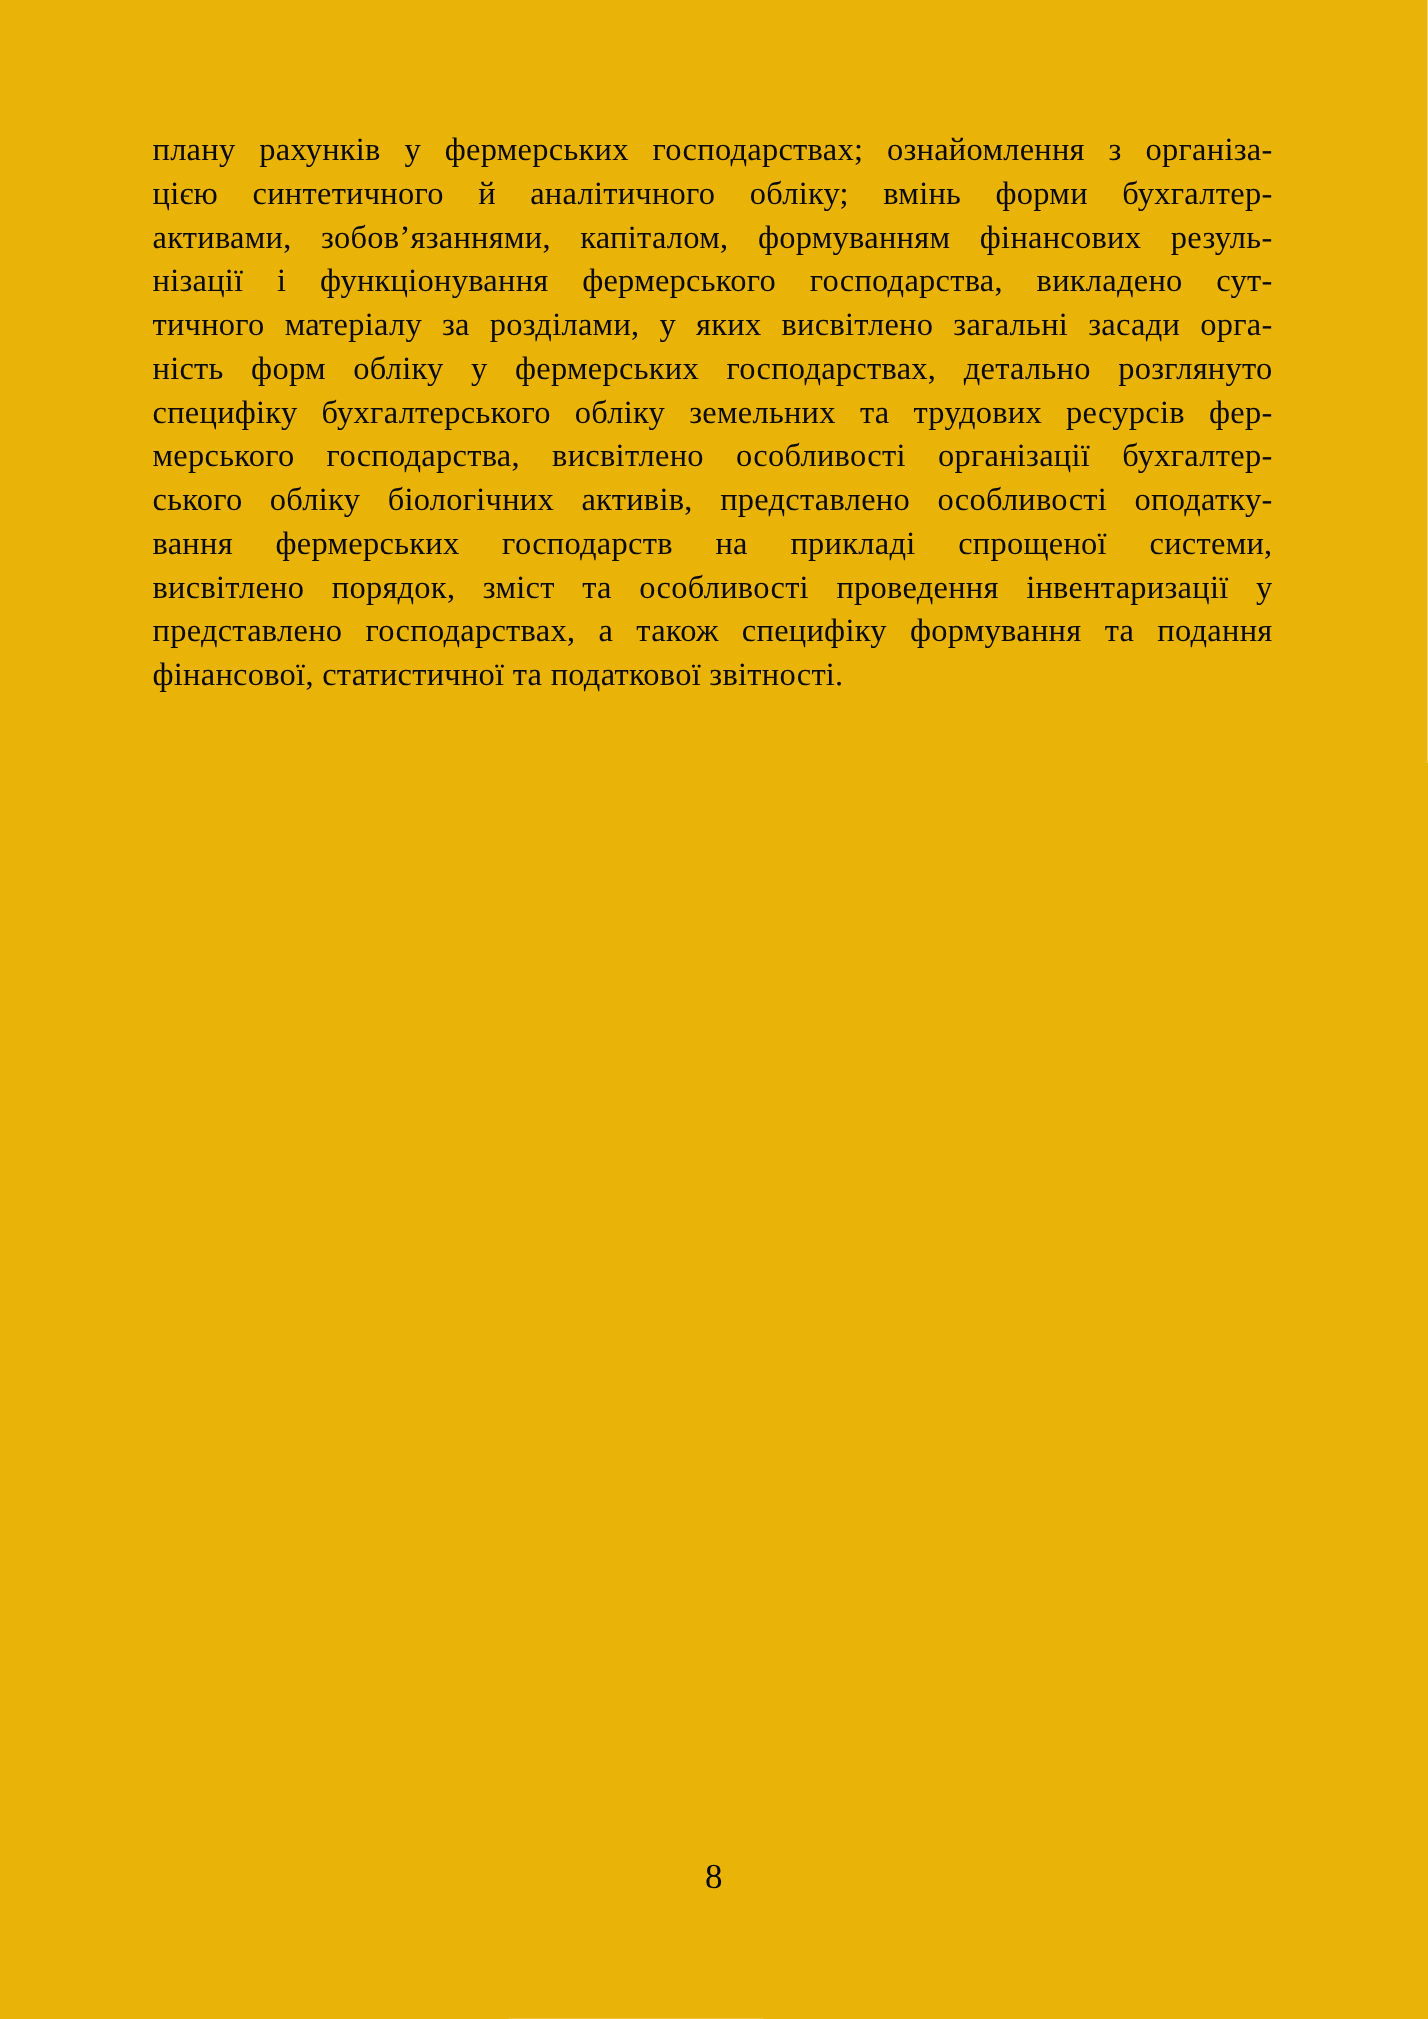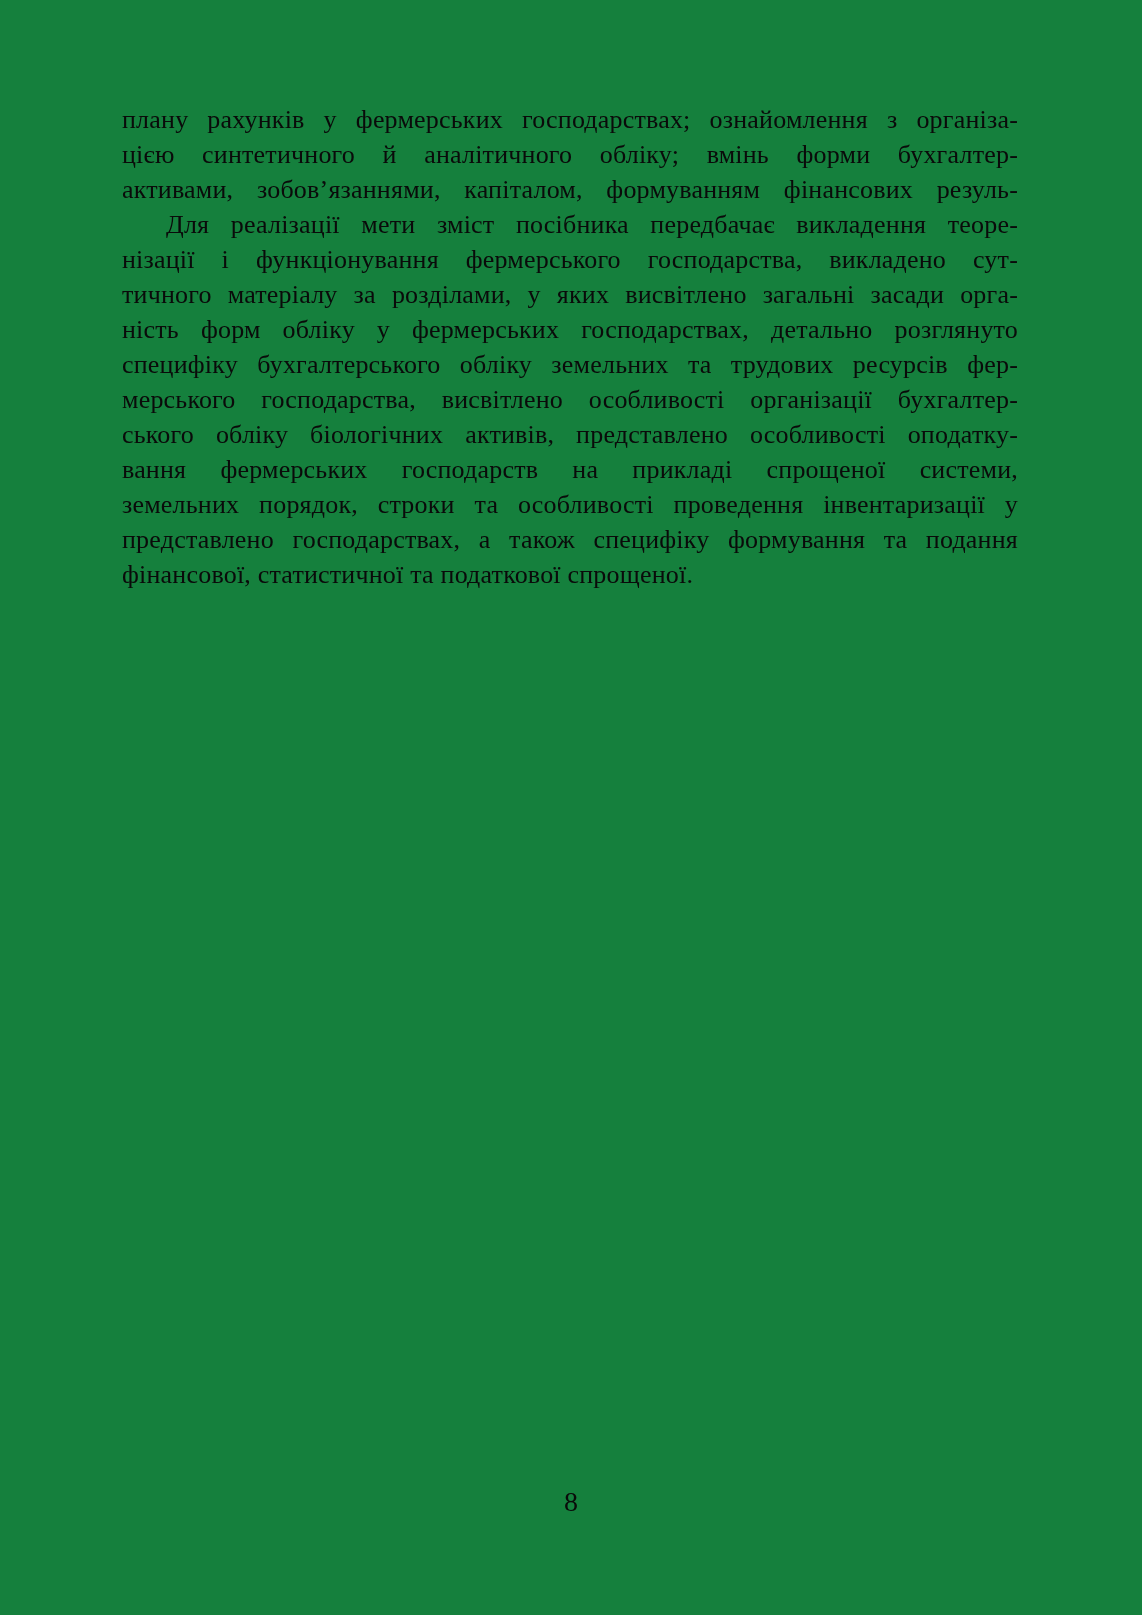--- a/index.html
+++ b/index.html
@@ -11,21 +11,21 @@
     width: 1142px;
     height: 1615px;
     position: relative;
     font-family: "Liberation Serif", "DejaVu Serif", serif;
     color: #0a0a0a;
     overflow: hidden;
   }
   .page {
     position: absolute;
     inset: 0;
-    background: #15803d;
+    background: #eab308;
   }
   .text-block {
     position: absolute;
     left: 122px;
     top: 102px;
     width: 896px;
     font-size: 26px;
     line-height: 35px;
     letter-spacing: 0.2px;
   }
@@ -53,26 +53,25 @@
   }
 </style>
 </head>
 <body>
 
 <div class="page">
   <div class="text-block" id="text-block">
       <div class="line">плану рахунків у фермерських господарствах; ознайомлення з організа-</div>
       <div class="line">цією синтетичного й аналітичного обліку; вмінь форми бухгалтер-</div>
       <div class="line">активами, зобов’язаннями, капіталом, формуванням фінансових резуль-</div>
-      <div class="line indent">Для реалізації мети зміст посібника передбачає викладення теоре-</div>
       <div class="line">нізації і функціонування фермерського господарства, викладено сут-</div>
       <div class="line">тичного матеріалу за розділами, у яких висвітлено загальні засади орга-</div>
       <div class="line">ність форм обліку у фермерських господарствах, детально розглянуто</div>
       <div class="line">специфіку бухгалтерського обліку земельних та трудових ресурсів фер-</div>
       <div class="line">мерського господарства, висвітлено особливості організації бухгалтер-</div>
       <div class="line">ського обліку біологічних активів, представлено особливості оподатку-</div>
       <div class="line">вання фермерських господарств на прикладі спрощеної системи,</div>
-      <div class="line">земельних порядок, строки та особливості проведення інвентаризації у</div>
+      <div class="line">висвітлено порядок, зміст та особливості проведення інвентаризації у</div>
       <div class="line">представлено господарствах, а також специфіку формування та подання</div>
-      <div class="line last">фінансової, статистичної та податкової спрощеної.</div>
+      <div class="line last">фінансової, статистичної та податкової звітності.</div>
     </div>
   <div class="page-number">8</div>
 </div>
 
 </body></html>

